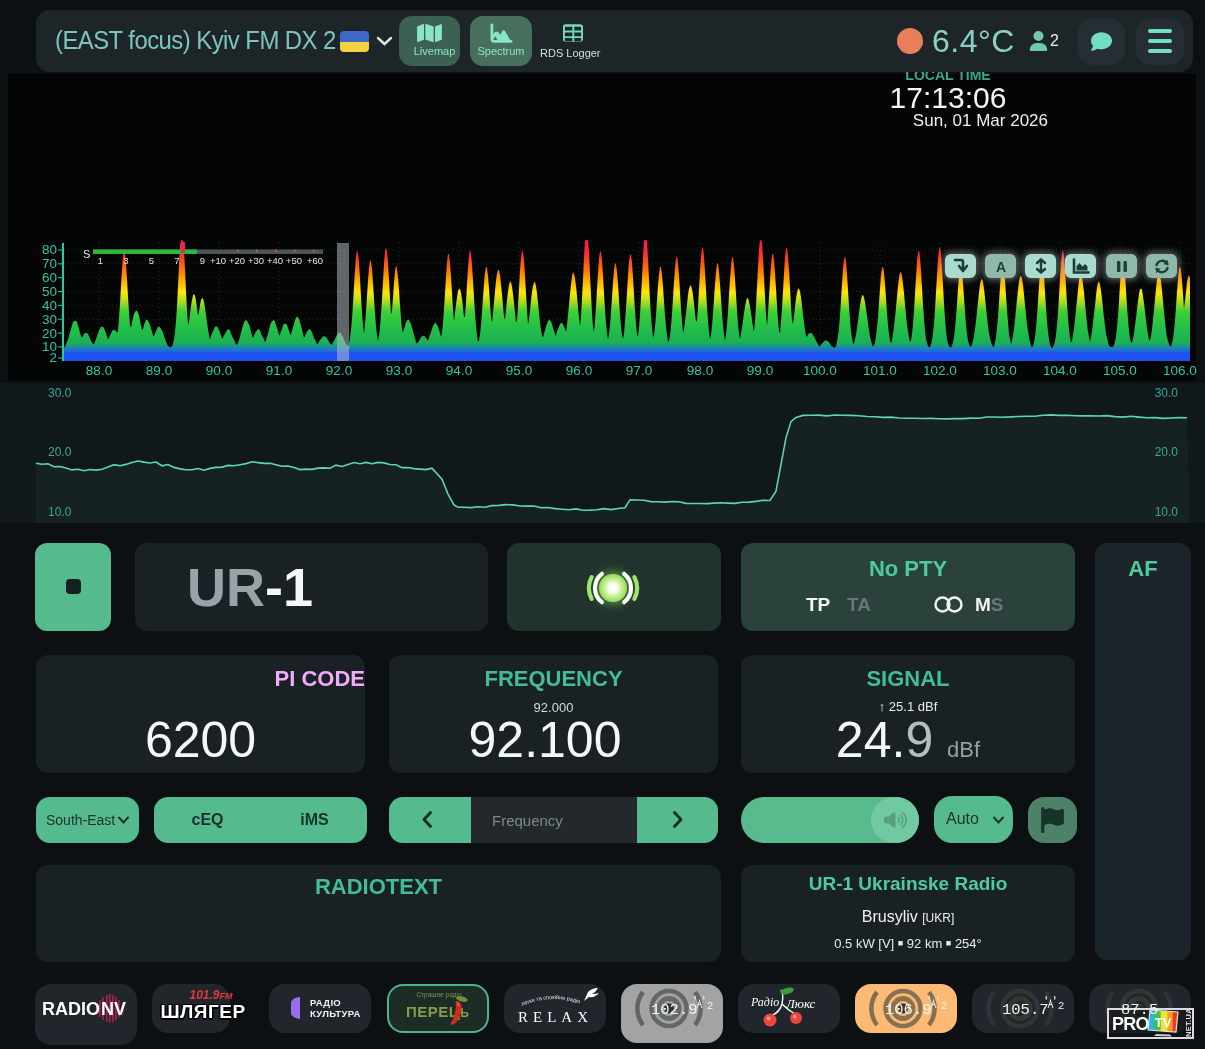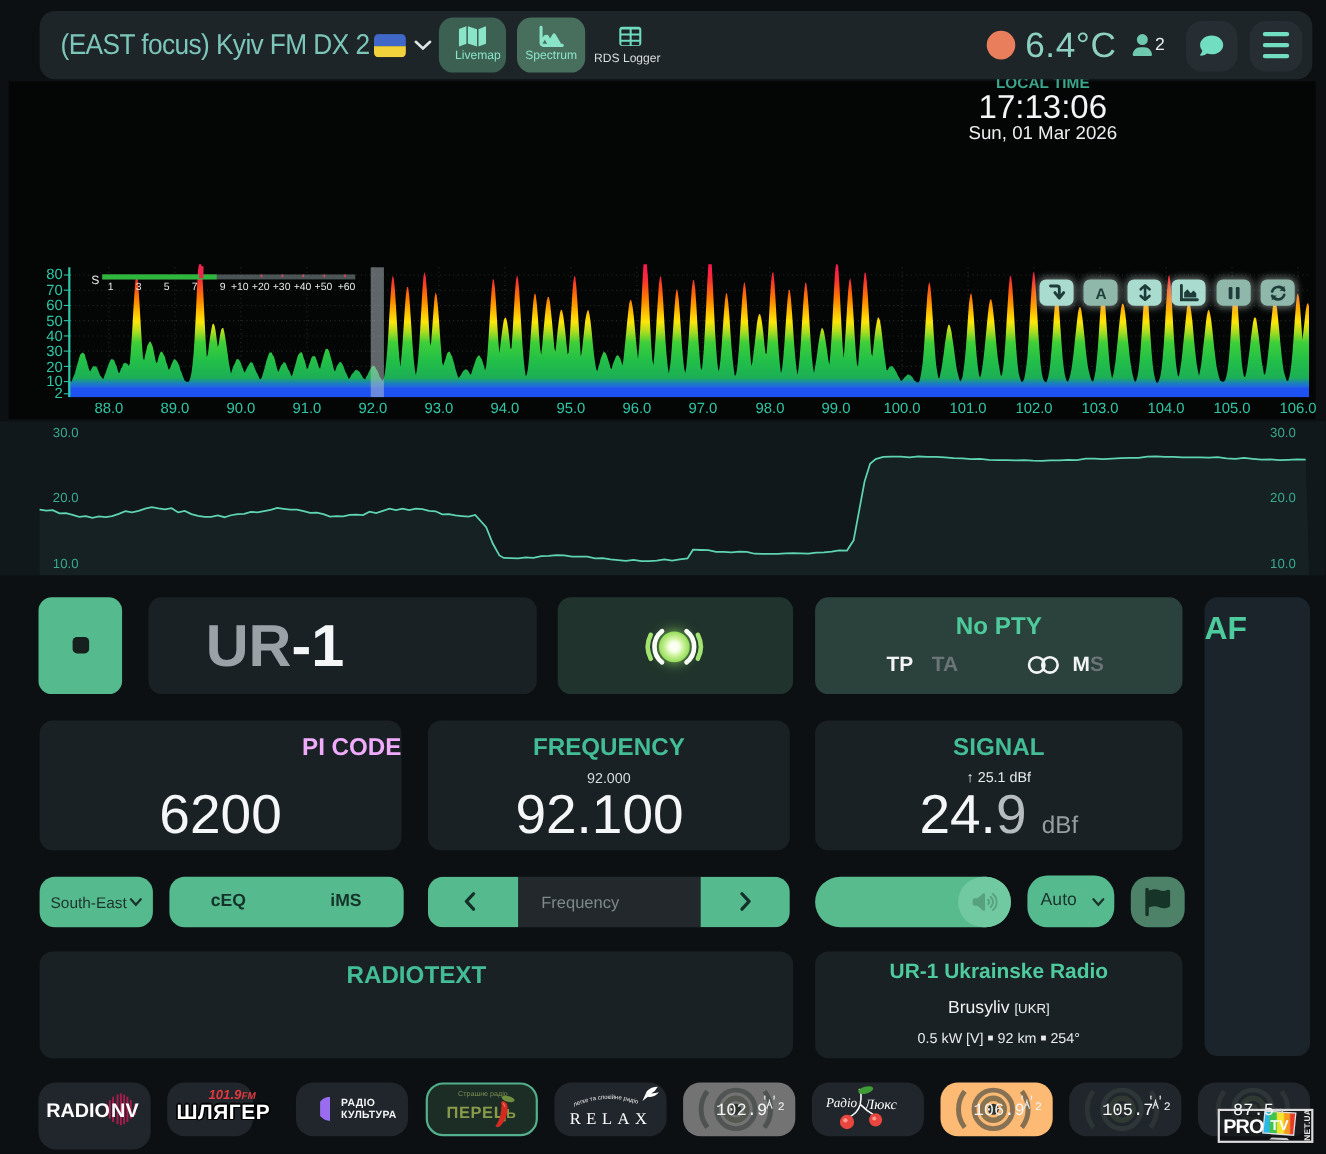--- a/index.html
+++ b/index.html
@@ -46,21 +46,21 @@
 <div class="abs" style="left:1078px;top:19px;width:47px;height:46px;background:#262e33;border-radius:15px"></div>
 <svg class="abs" style="left:1090px;top:31px" width="23" height="21" viewBox="0 0 512 512">
     <path fill="#72dec1" d="M512 240c0 114.9-114.6 208-256 208c-37.1 0-72.3-6.4-104.1-17.9c-11.9 8.7-31.3 20.6-54.3 30.6C73.6 471.1 44.7 480 16 480c-6.5 0-12.3-3.9-14.8-9.9c-2.5-6-1.1-12.8 3.4-17.4c0 0 0 0 0 0s0 0 0 0s0 0 0 0c0 0 0 0 0 0l.3-.3c.3-.3 .7-.7 1.3-1.4c1.1-1.2 2.8-3.1 4.9-5.7c4.1-5 9.6-12.4 15.2-21.6c10-16.6 19.5-38.4 21.4-62.9C17.7 326.8 0 285.1 0 240C0 125.1 114.6 32 256 32s256 93.1 256 208z"></path>
   </svg>
 <div class="abs" style="left:1136px;top:19px;width:48px;height:46px;background:#262e33;border-radius:15px"></div>
 <div class="abs" style="left:1148px;top:29px;width:24px;height:4px;background:#72dec1;border-radius:2px"></div>
 <div class="abs" style="left:1148px;top:39px;width:24px;height:4px;background:#72dec1;border-radius:2px"></div>
 <div class="abs" style="left:1148px;top:49px;width:24px;height:4px;background:#72dec1;border-radius:2px"></div>
 
 <div class="abs" style="left:848px;top:81px;width:200px;text-align:center;font-size:30px;font-weight:400;color:#f3f5f6">17:13:06</div>
-<div class="abs" style="left:848px;top:111px;width:200px;text-align:center;font-size:17px;color:#eceeef">Sun, 01 Mar 2026</div>
+<div class="abs" style="left:848px;top:111px;width:200px;text-align:right;font-size:17px;color:#eceeef">Sun, 01 Mar 2026</div>
 
 <svg class="abs" style="left:0;top:0" width="1205" height="1049" viewBox="0 0 1205 1049">
 <defs>
 <linearGradient id="sg" x1="0" y1="243" x2="0" y2="361" gradientUnits="userSpaceOnUse">
 <stop offset="0" stop-color="#ff1a4e"></stop>
         <stop offset="0.10" stop-color="#fa3030"></stop>
 <stop offset="0.24" stop-color="#ff7c00"></stop>
         <stop offset="0.33" stop-color="#ffb400"></stop>
 <stop offset="0.42" stop-color="#fde60a"></stop>
         <stop offset="0.50" stop-color="#a8dc20"></stop>
@@ -239,21 +239,21 @@
 <div class="abs" style="left:741px;top:556px;width:334px;text-align:center;font-size:22px;font-weight:700;color:#4ecb9d">No PTY</div>
 <div class="abs" style="left:806px;top:594px;font-size:19px;font-weight:700;color:#f2f4f5">TP</div>
 <div class="abs" style="left:847px;top:594px;font-size:19px;font-weight:700;color:#6c7478">TA</div>
 <svg class="abs" style="left:934px;top:596px" width="29" height="17" viewBox="0 0 29 17">
     <circle cx="8.5" cy="8.5" r="7" fill="none" stroke="#f2f4f5" stroke-width="2.4"></circle>
     <circle cx="20.5" cy="8.5" r="7" fill="none" stroke="#f2f4f5" stroke-width="2.4"></circle>
   </svg>
 <div class="abs" style="left:975px;top:594px;font-size:19px;font-weight:700;color:#f2f4f5">M<span style="color:#6c7478">S</span></div>
 
 <div class="card" style="left:1095px;top:543px;width:96px;height:417px;background:#1b242a"></div>
-<div class="abs" style="left:1095px;top:556px;width:96px;font-size:29px;font-weight:700;color:#4ecb9d">AF</div>
+<div class="abs" style="left:1095px;top:556px;width:96px;text-align:center;font-size:22px;font-weight:700;color:#4ecb9d">AF</div>
 
 <div class="card" style="left:36px;top:655px;width:329px;height:118px"></div>
 <div class="abs" style="left:36px;top:666px;width:329px;text-align:right;font-size:22px;font-weight:700;color:#f0abfc">PI CODE</div>
 <div class="abs" style="left:36px;top:711px;width:329px;text-align:center;font-size:50px;font-weight:400;color:#f4f6f7">6200</div>
 <div class="card" style="left:389px;top:655px;width:329px;height:118px"></div>
 <div class="abs" style="left:389px;top:666px;width:329px;text-align:center;font-size:22px;font-weight:700;color:#43bd95">FREQUENCY</div>
 <div class="abs" style="left:389px;top:700px;width:329px;text-align:center;font-size:13px;color:#d5dadc">92.000</div>
 <div class="abs" style="left:389px;top:711px;width:312px;text-align:center;font-size:50px;font-weight:400;color:#f4f6f7">92.100</div>
 <div class="card" style="left:741px;top:655px;width:334px;height:118px"></div>
 <div class="abs" style="left:741px;top:666px;width:334px;text-align:center;font-size:22px;font-weight:700;color:#43bd95">SIGNAL</div>
@@ -338,21 +338,21 @@
     </svg>
   </div>
 <div class="abs" style="left:504px;top:984px;width:102px;height:49px;background:#20262b;border-radius:16px;">
     <svg style="position:absolute;left:0;top:0" width="100" height="49" viewBox="0 0 100 49">
 <path id="arcp" d="M18 22 Q50 8 82 22" fill="none"></path>
 <text font-size="5.5" fill="#e8e8e8" font-family="Liberation Sans"><textPath href="#arcp">легке та спокійне радіо</textPath></text>
 <text x="14" y="38" font-size="15" fill="#fff" font-family="Liberation Serif" letter-spacing="5">RELAX</text>
 <path d="M84 8 Q88 4 94 4 Q92 8 88 10 Q92 10 95 9 Q91 14 85 13 L80 17 Z" fill="#fff"></path>
 </svg>
   </div>
-<div class="abs" style="left:621px;top:984px;width:102px;height:49px;background:#737373;border-radius:16px;">
+<div class="abs" style="left:621px;top:984px;width:102px;height:59px;background:#a3a3a3;border-radius:16px;">
     <svg style="position:absolute;left:0;top:0" width="102" height="49" viewBox="0 0 102 49">
       <g fill="none" opacity="0.6">
 <circle cx="48" cy="24.5" r="10" stroke="#3f4739" stroke-width="5"></circle>
 <circle cx="48" cy="24.5" r="17.5" stroke="#3a4240" stroke-width="4.5"></circle>
 <path d="M22 8 A27 27 0 0 0 22 41" stroke="#363e3c" stroke-width="4.5"></path>
 <path d="M74 8 A27 27 0 0 1 74 41" stroke="#363e3c" stroke-width="4.5"></path>
 </g>
       <circle cx="48" cy="24.5" r="5" fill="#2c322c"></circle>
 <text x="30" y="30" font-size="15.5" fill="#f2f4f5" font-family="Liberation Mono">102.9</text>
 <g stroke="#e9ecec" stroke-width="1" fill="none">

